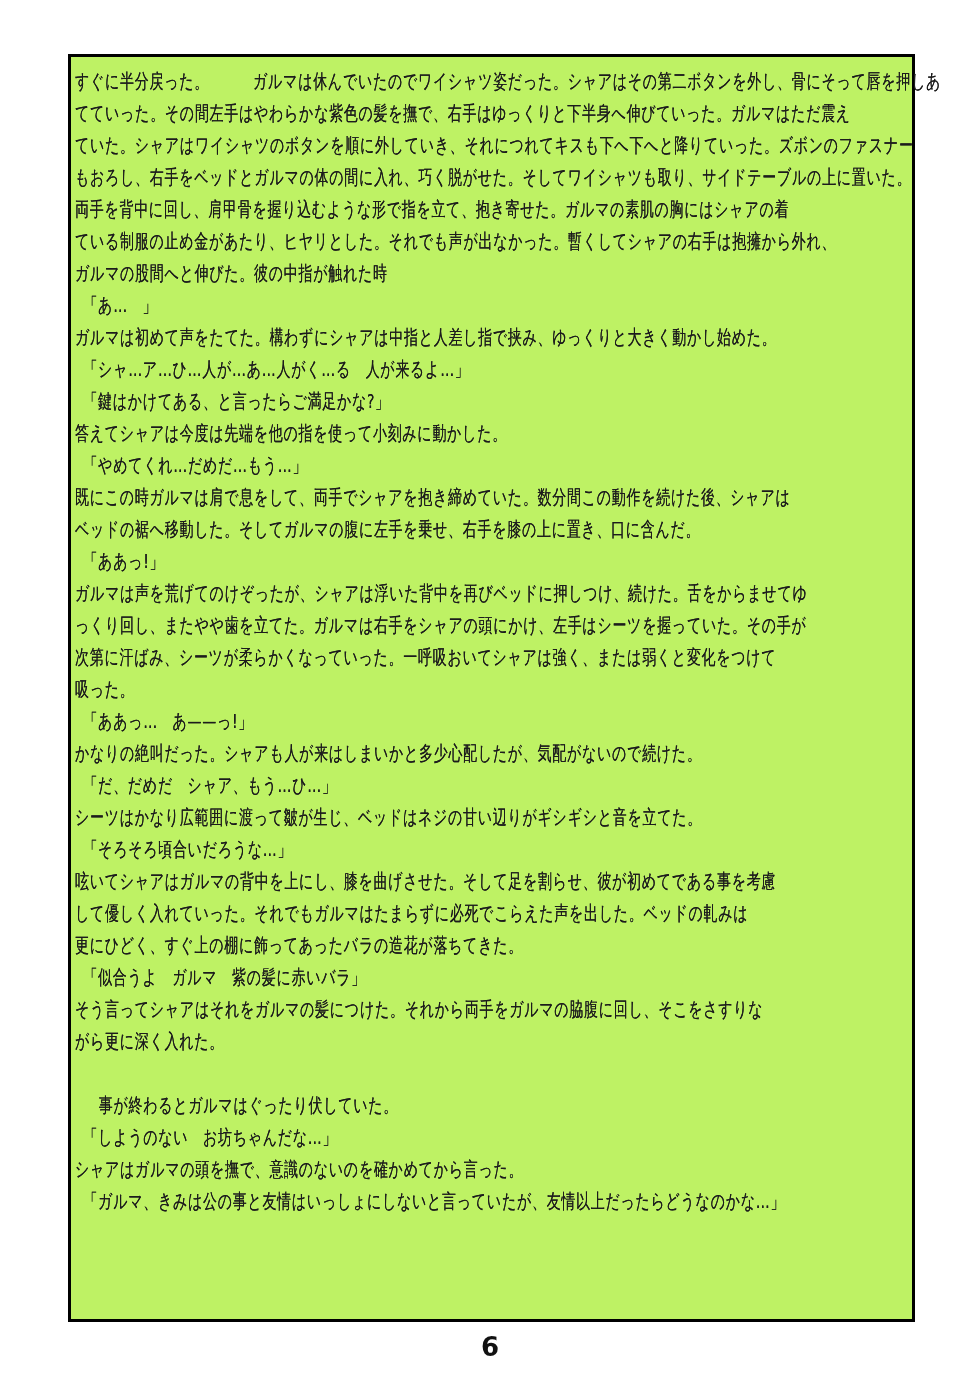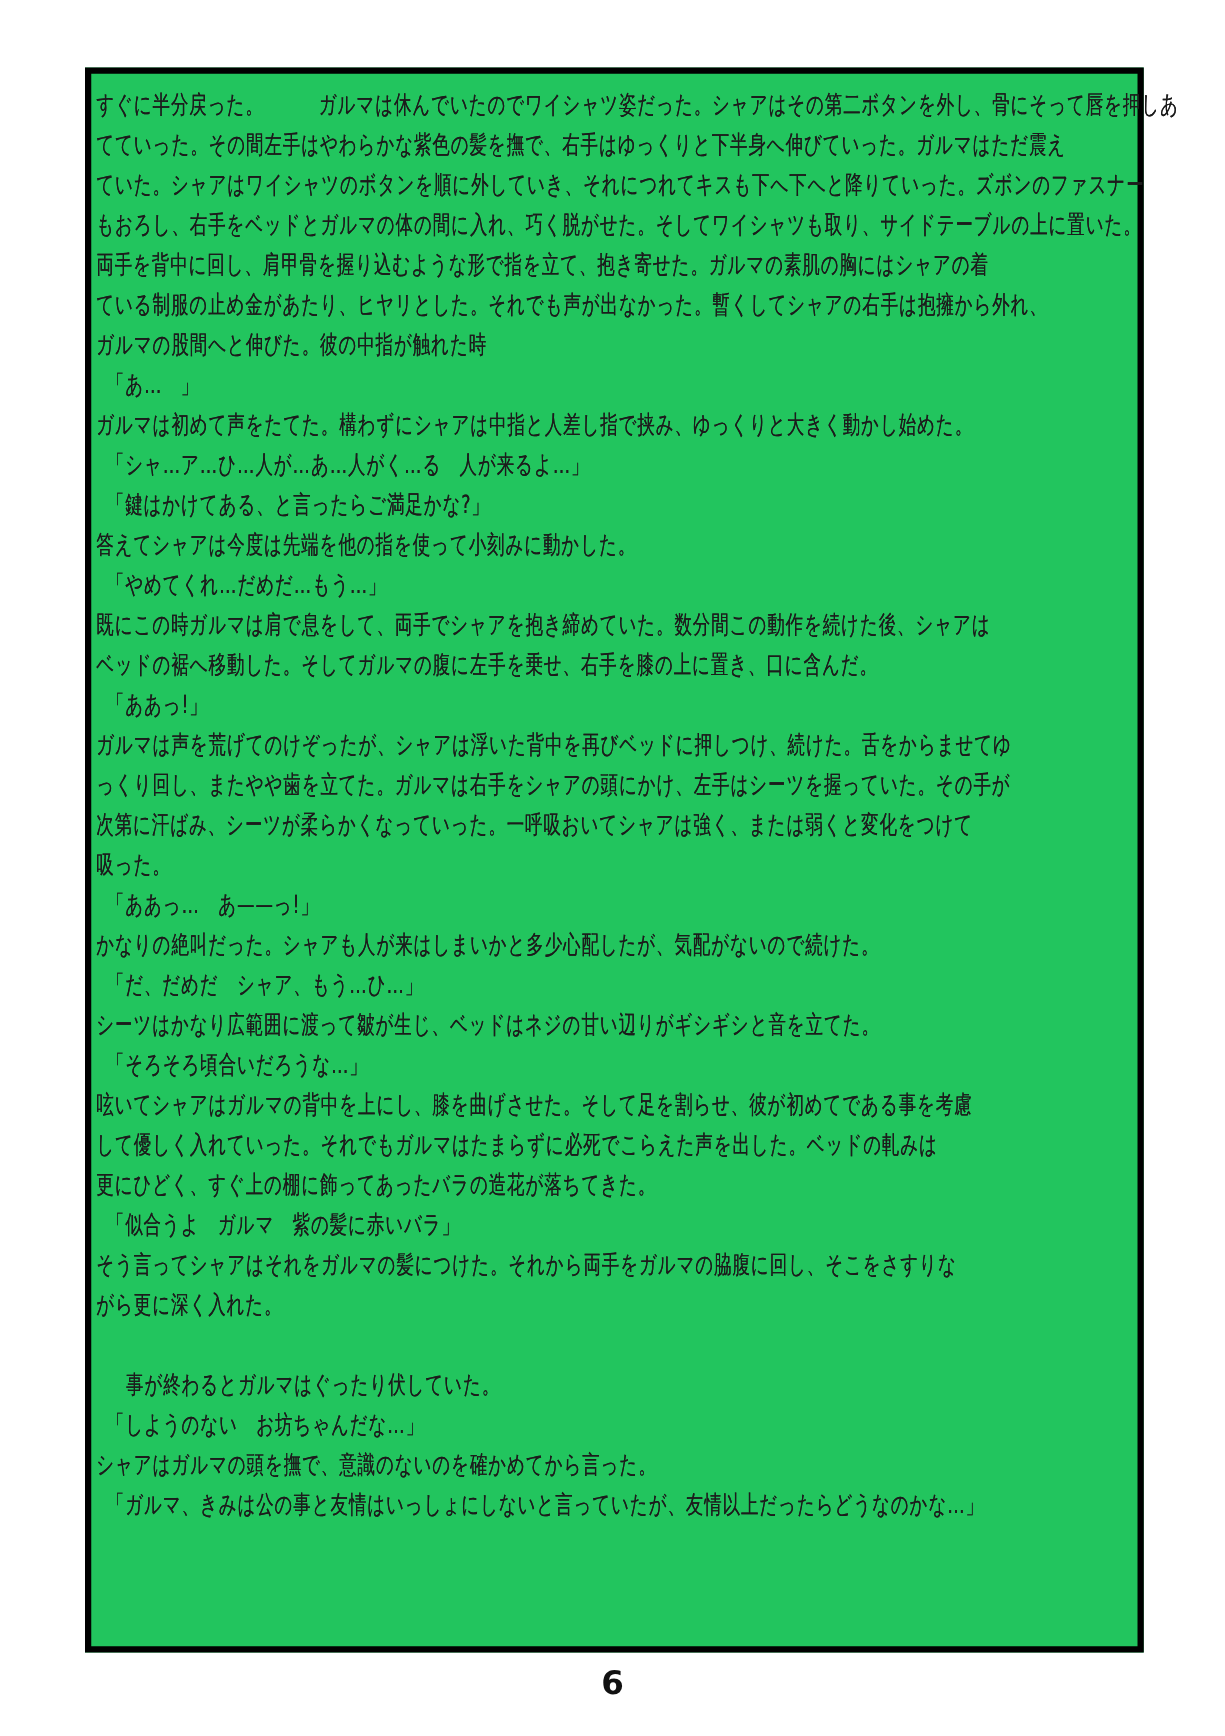--- a/index.html
+++ b/index.html
@@ -17,23 +17,23 @@
     height: 1389px;
     background: #ffffff;
     color: #1a1a1a;
   }
   .frame {
     position: absolute;
     left: 68px;
     top: 54px;
     width: 847px;
     height: 1268px;
-    border: 5px solid #000000;
+    border: 3px solid #000000;
     box-sizing: border-box;
-    background: #22c55e;
+    background: #bef264;
   }
   .text-block {
     position: absolute;
     left: 4px;
     top: 8px;
     right: 0;
   }
   .line {
     height: 32px;
     line-height: 32px;

